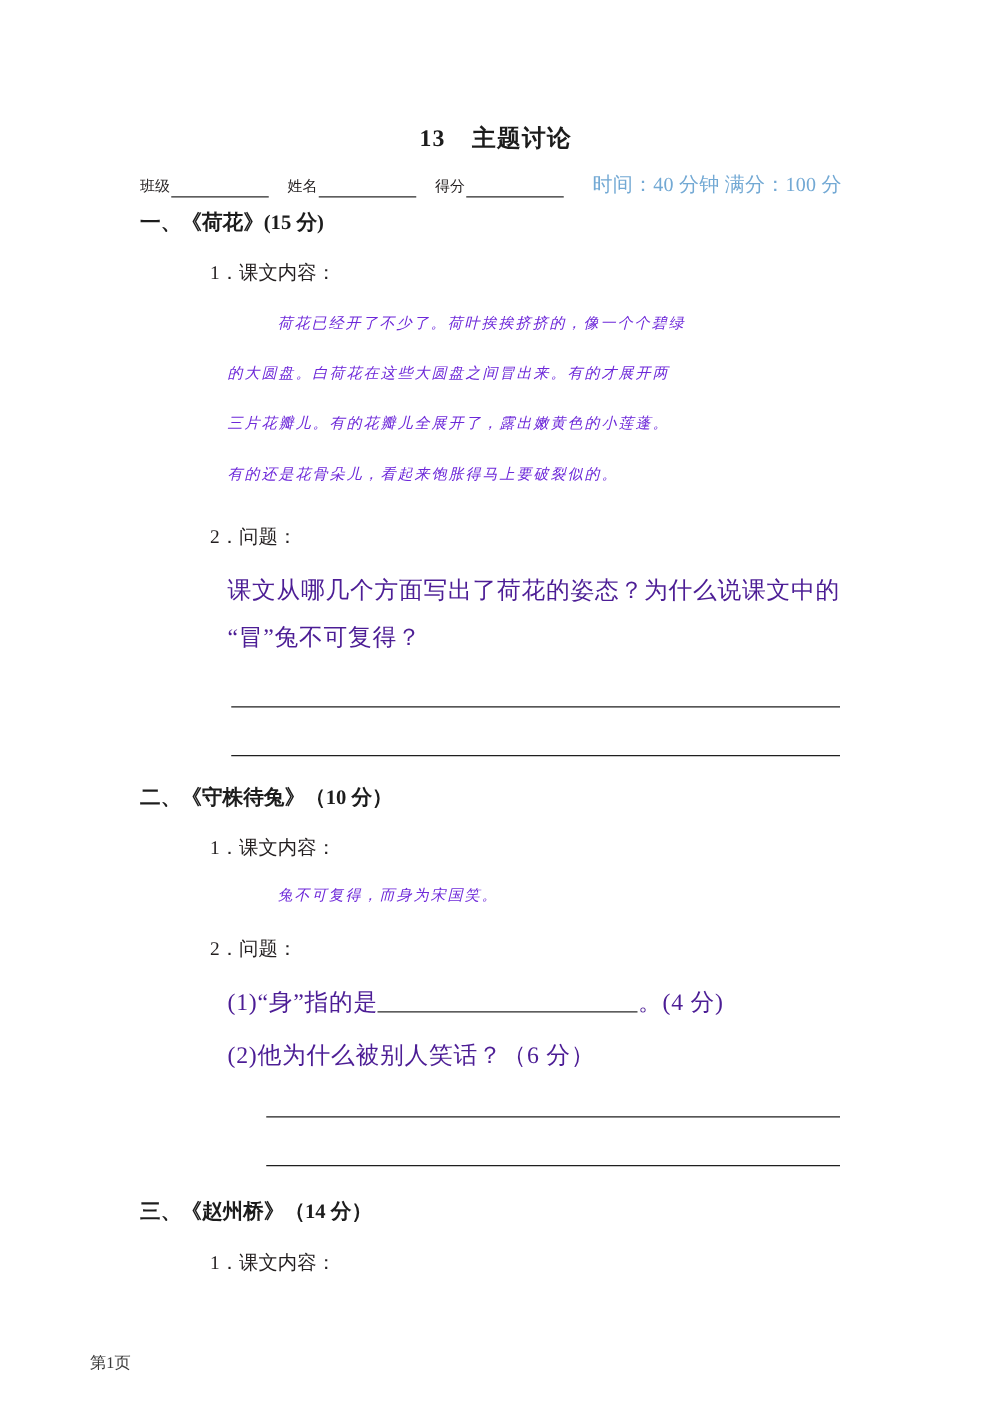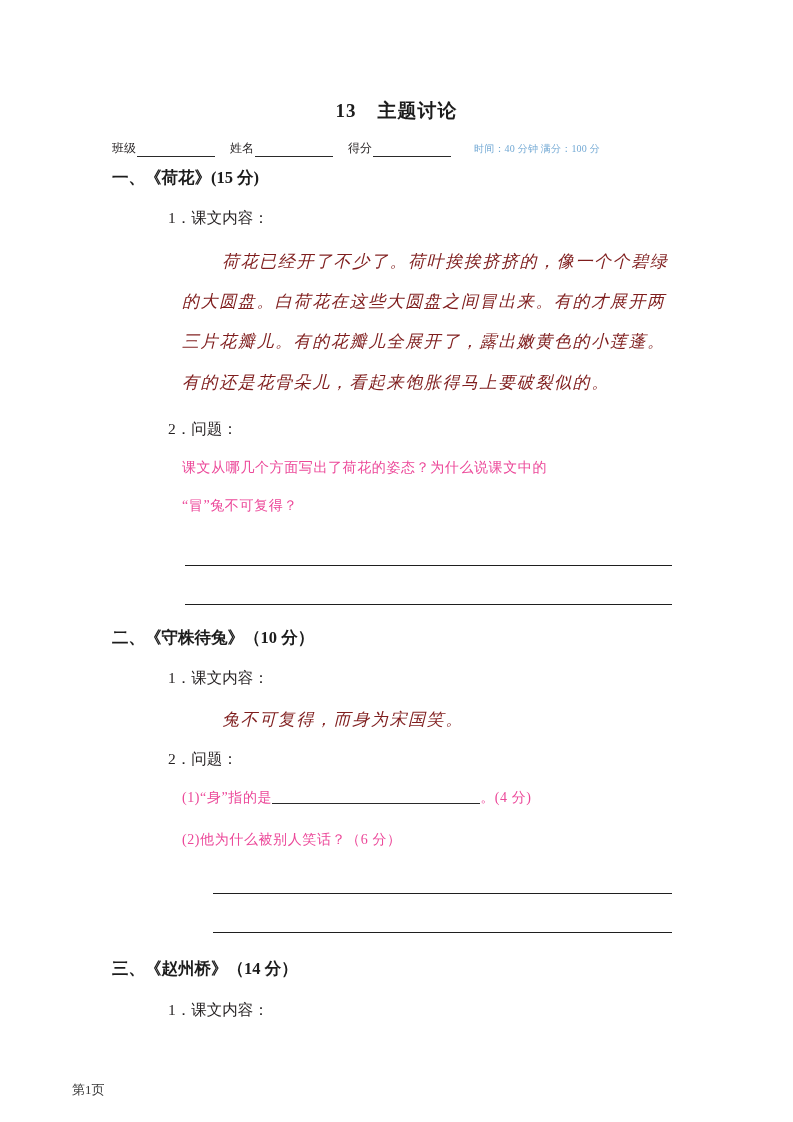--- a/index.html
+++ b/index.html
@@ -55,21 +55,21 @@
     display: inline-block;
     border-bottom: 1.6px solid #2a2a2a;
     height: 14px;
     vertical-align: bottom;
     margin: 0 1px;
   }
   .rule-w1 { width: 78px; }
   .gap-sm { display:inline-block; width: 14px; }
   .meta {
     color: #73a9d4;
-    font-size: 10px;
+    font-size: 16px;
     margin-left: 22px;
     letter-spacing: 0.2px;
   }
 
   
   .sec-head {
     position: absolute;
     left: 112px;
     font-size: 16.5px;
     font-weight: bold;
@@ -85,34 +85,34 @@
     color: #231f20;
     white-space: nowrap;
   }
 
   
   .passage-line {
     position: absolute;
     left: 182px;
     font-family: "Liberation Serif", "DejaVu Serif", serif;
     font-style: italic;
-    font-size: 17px;
+    font-size: 12px;
     letter-spacing: 1.6px;
-    color: #7f1d1d;
+    color: #6d28d9;
     white-space: nowrap;
   }
   .passage-line.indent { left: 222px; }
 
   
   .q-line {
     position: absolute;
     left: 182px;
-    font-size: 14px;
+    font-size: 19px;
     letter-spacing: 0.6px;
-    color: #ec4899;
+    color: #4c1d95;
     white-space: nowrap;
   }
 
   
   .answer-rule {
     position: absolute;
     border-bottom: 1.5px solid #1f1f1f;
     height: 0;
   }
 

